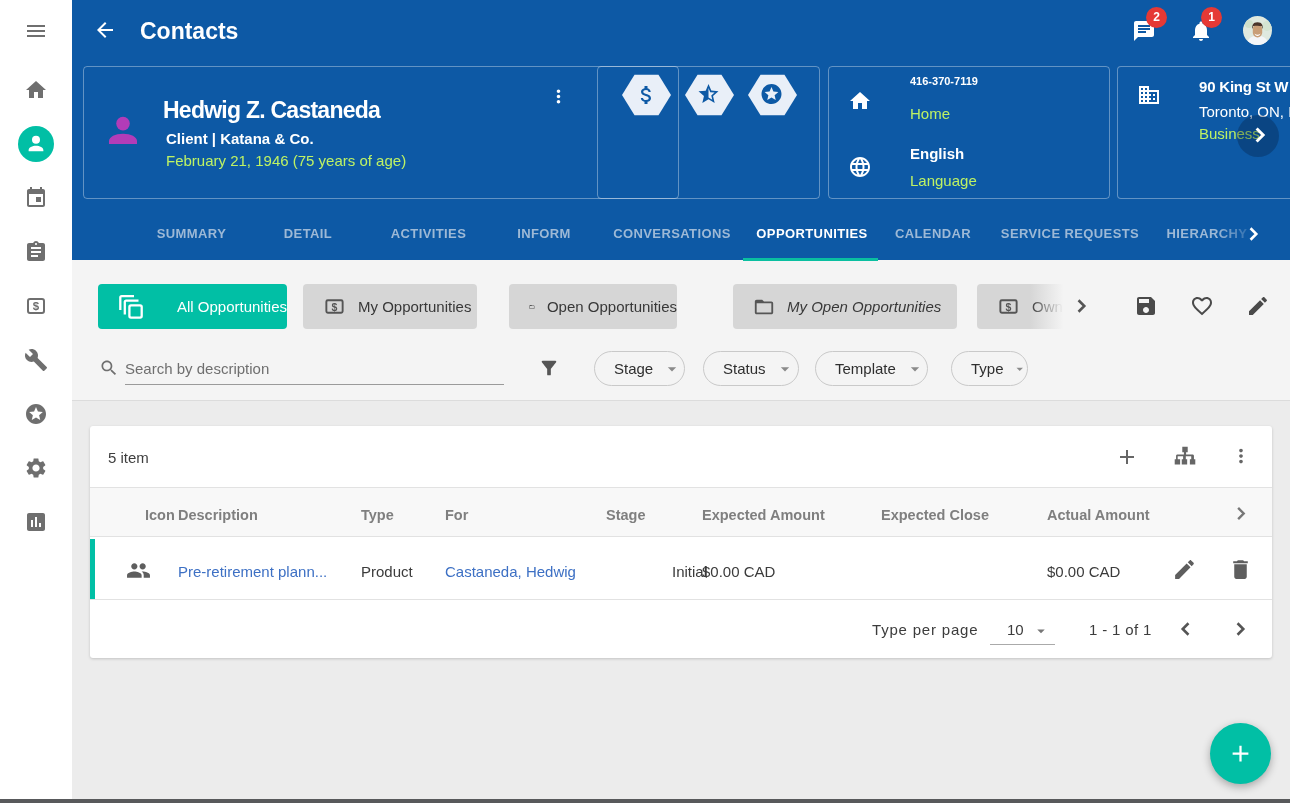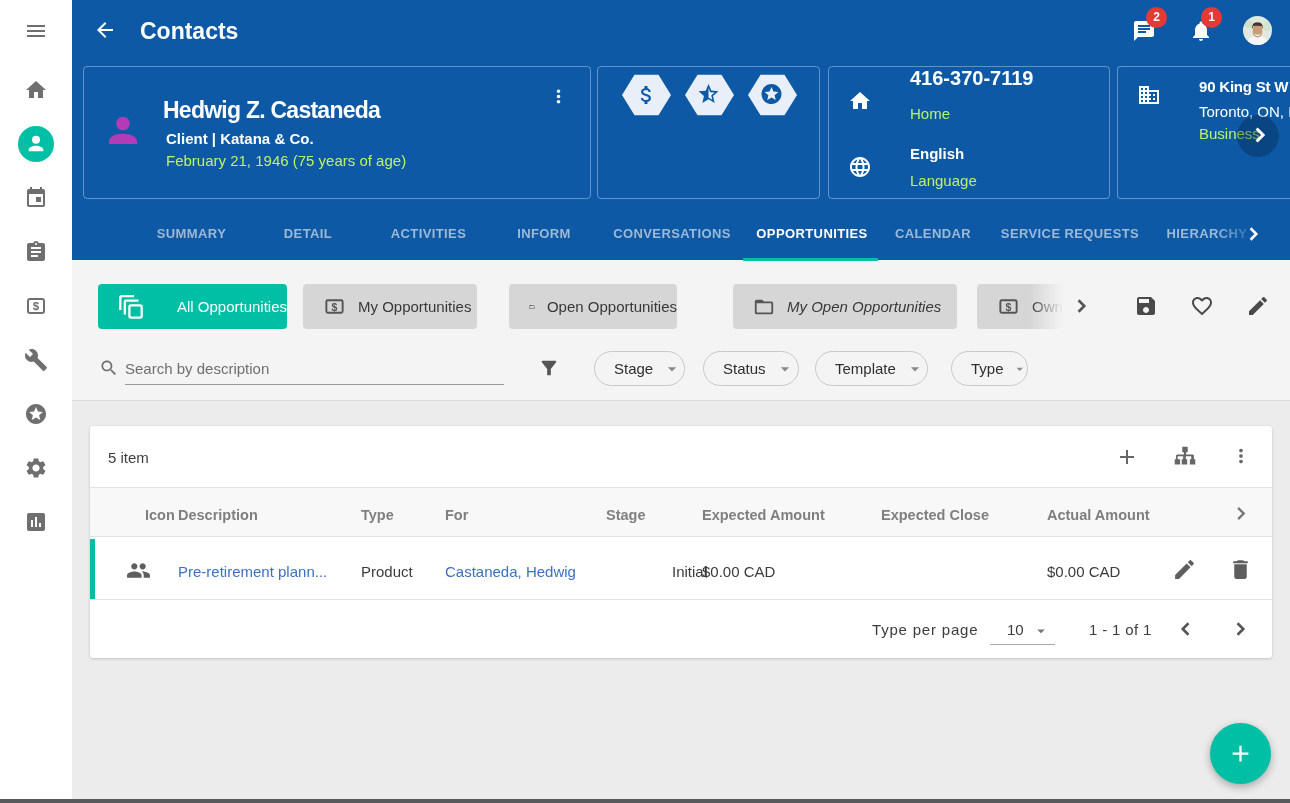--- a/index.html
+++ b/index.html
@@ -78,21 +78,21 @@
       <rect width="29" height="29" fill="#dfe9df"></rect>
       <circle cx="6" cy="8" r="4" fill="#cfe0cb"></circle>
       <circle cx="24" cy="10" r="5" fill="#d4e4d2"></circle>
       <path d="M4 29c0-6 4.5-9.5 10.5-9.5S25 23 25 29z" fill="#f4f6f8"></path>
       <path d="M14.5 21.5c-2.6 0-4.7-2.2-4.7-5.2v-3.2c0-2.8 2.1-4.6 4.7-4.6s4.7 1.8 4.7 4.6v3.2c0 3-2.1 5.2-4.7 5.2z" fill="#c99e76"></path>
       <path d="M9.3 12.5c-.4-2.6.4-6.3 5.2-6.3 4.8 0 5.6 3.7 5.2 6.3l-.6-.2v-2.1c-3-.6-6.2-.7-9.2 0v2.1z" fill="#4a342a"></path>
       <path d="M11.5 17.5c1 .8 2 1.2 3 1.2s2-.4 3-1.2c-.4 1.5-1.5 2.4-3 2.4s-2.6-.9-3-2.4z" fill="#fff"></path>
     </g>
   </svg>
 
-  <div class="hcard" style="left:11px; width:508px;">
+  <div class="hcard" style="left:11px; width:596px;">
     <svg class="abs" style="left:24px; top:47px; width:30px; height:30px;" viewBox="0 0 30 30" fill="#b23cb8">
         <circle cx="15" cy="9.6" r="6.8"></circle>
         <path d="M1 30v-2.9c0-4.2 6.2-7.4 14-7.4s14 3.2 14 7.4V30z"></path>
       </svg>
     <div class="abs wbold" style="left:79px; top:30px; font-size:23px; letter-spacing:-0.75px;">Hedwig Z. Castaneda</div>
     <div class="abs wbold" style="left:82px; top:63px; font-size:15px;">Client | Katana &amp; Co.</div>
     <div class="abs bluegray" style="left:82px; top:85px; font-size:15px;">February 21, 1946 (75 years of age)</div>
     <svg class="abs" style="left:464px; top:19px; width:21px; height:21px;" viewBox="0 0 24 24" fill="#fff">
         <path d="M12 8c1.1 0 2-.9 2-2s-.9-2-2-2-2 .9-2 2 .9 2 2 2zm0 2c-1.1 0-2 .9-2 2s.9 2 2 2 2-.9 2-2-.9-2-2-2zm0 6c-1.1 0-2 .9-2 2s.9 2 2 2 2-.9 2-2-.9-2-2-2z"></path>
       </svg>
@@ -118,21 +118,21 @@
             <path d="M11.99 2C6.47 2 2 6.48 2 12s4.47 10 9.99 10C17.52 22 22 17.52 22 12S17.52 2 11.99 2zm4.24 16L12 15.45 7.77 18l1.12-4.81-3.73-3.23 4.92-.42L12 5l1.92 4.53 4.92.42-3.73 3.23L16.23 18z"></path>
           </g>
       </g>
     </svg>
   </div>
 
   <div class="hcard" style="left:756px; width:282px;">
     <svg class="abs" style="left:19px; top:22px; width:24px; height:24px;" viewBox="0 0 24 24" fill="#fff">
         <path d="M10 20v-6h4v6h5v-8h3L12 3 2 12h3v8z"></path>
       </svg>
-    <div class="abs wbold" style="left:81px; top:0; font-size:20px;">416-370-7119</div>
+    <div class="abs wbold" style="left:81px; top:8px; font-size:11px;">416-370-7119</div>
     <div class="abs bluegray" style="left:81px; top:38px; font-size:15px;">Home</div>
     <svg class="abs" style="left:19px; top:88px; width:24px; height:24px;" viewBox="0 0 24 24" fill="#fff">
         <path d="M11.99 2C6.47 2 2 6.48 2 12s4.47 10 9.99 10C17.52 22 22 17.52 22 12S17.52 2 11.99 2zm6.93 6h-2.95c-.32-1.25-.78-2.45-1.38-3.56 1.84.63 3.37 1.91 4.33 3.56zM12 4.04c.83 1.2 1.48 2.53 1.91 3.96h-3.82c.43-1.43 1.08-2.76 1.91-3.96zM4.26 14C4.1 13.36 4 12.69 4 12s.1-1.36.26-2h3.38c-.08.66-.14 1.32-.14 2 0 .68.06 1.34.14 2H4.26zm.82 2h2.95c.32 1.25.78 2.45 1.38 3.56-1.84-.63-3.37-1.9-4.33-3.56zm2.95-8H5.08c.96-1.66 2.49-2.93 4.33-3.56C8.81 5.55 8.35 6.75 8.03 8zM12 19.96c-.83-1.2-1.48-2.53-1.91-3.96h3.82c-.43 1.43-1.08 2.76-1.91 3.96zM14.34 14H9.66c-.09-.66-.16-1.32-.16-2 0-.68.07-1.35.16-2h4.68c.09.65.16 1.32.16 2 0 .68-.07 1.34-.16 2zm.25 5.56c.6-1.11 1.06-2.31 1.38-3.56h2.95c-.96 1.65-2.49 2.93-4.33 3.56zM16.36 14c.08-.66.14-1.32.14-2 0-.68-.06-1.34-.14-2h3.38c.16.64.26 1.31.26 2s-.1 1.36-.26 2h-3.38z"></path>
       </svg>
     <div class="abs wbold" style="left:81px; top:78px; font-size:15px;">English</div>
     <div class="abs bluegray" style="left:81px; top:105px; font-size:15px;">Language</div>
   </div>
 
   <div class="hcard" style="left:1045px; width:245px; border-right:none; border-radius:4px 0 0 4px;">
     <svg class="abs" style="left:19px; top:16px; width:24px; height:24px;" viewBox="0 0 24 24" fill="#fff">

